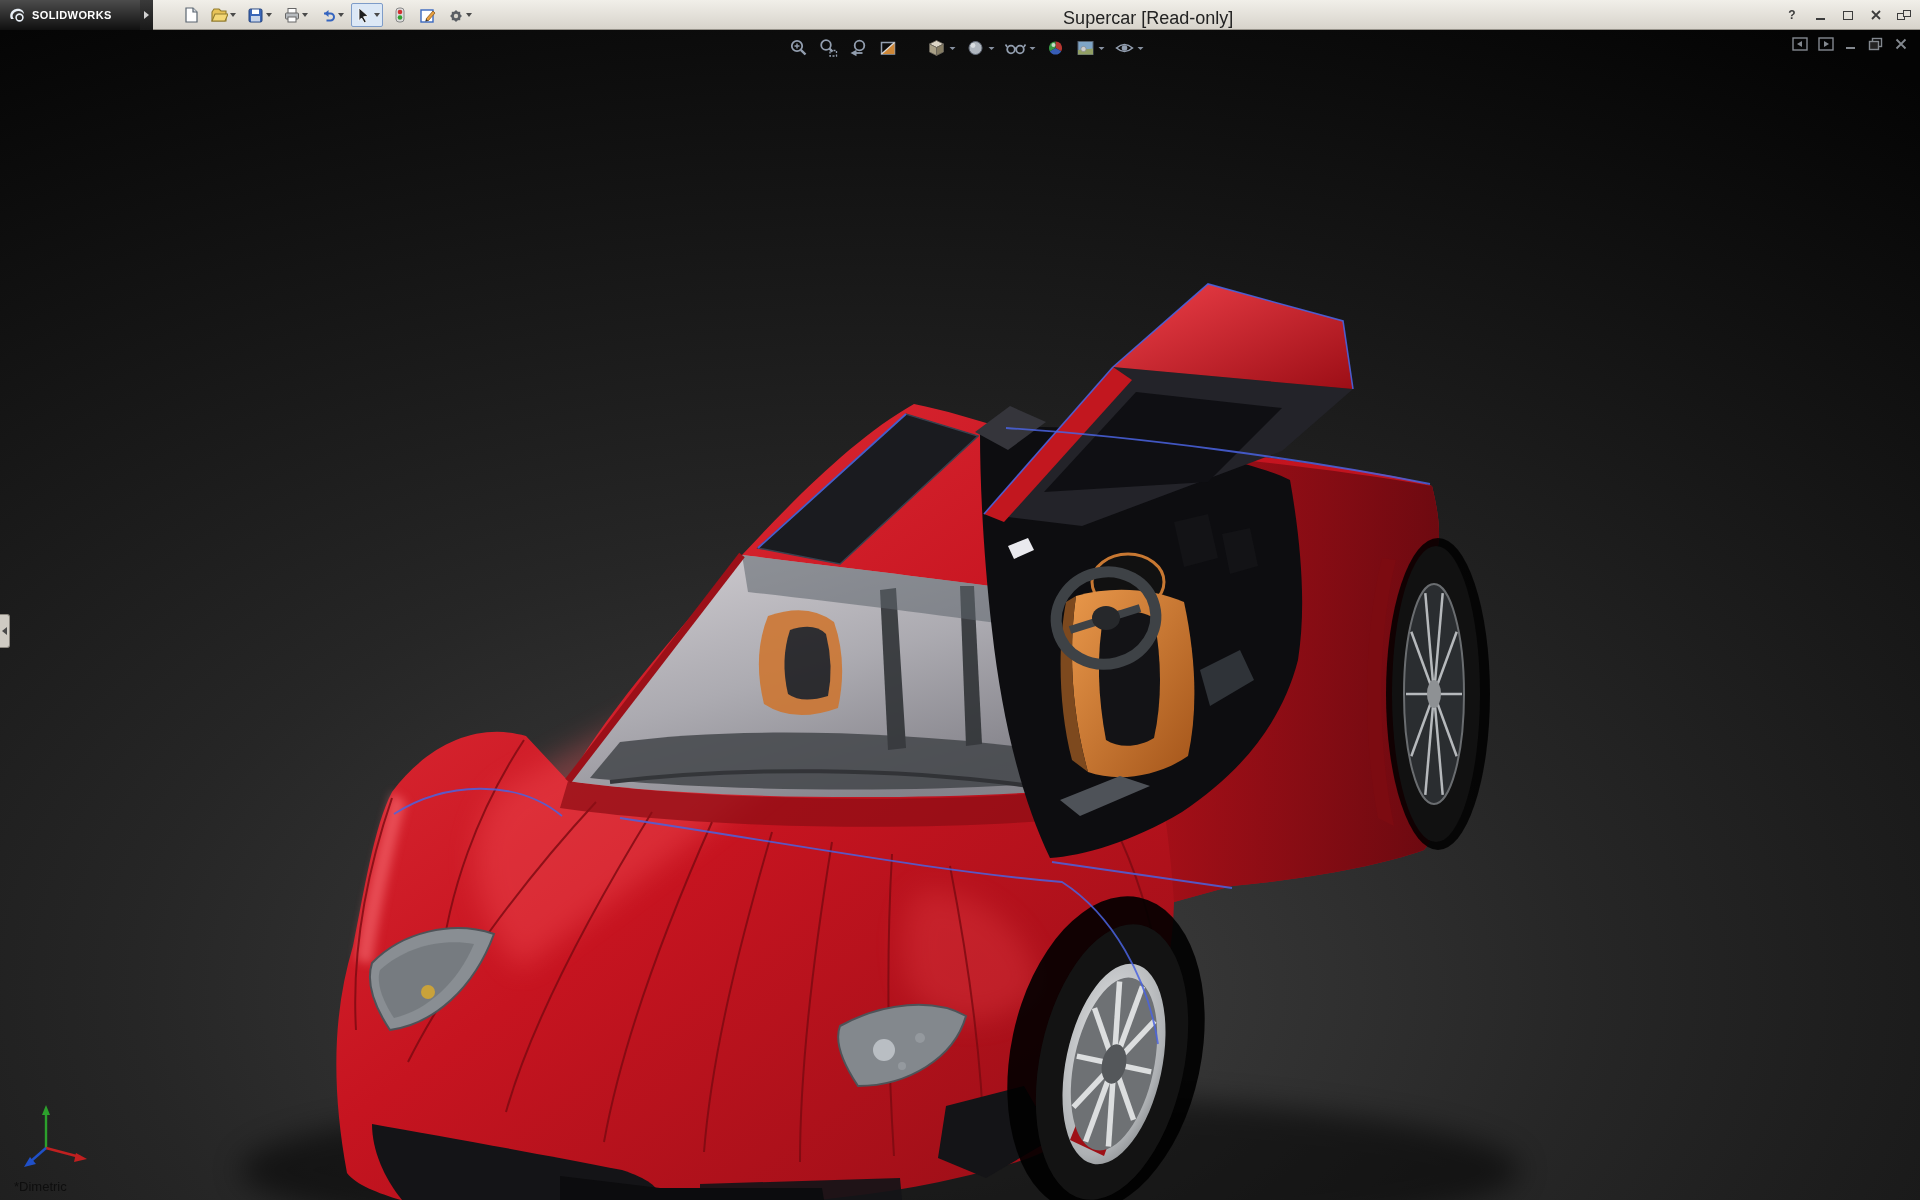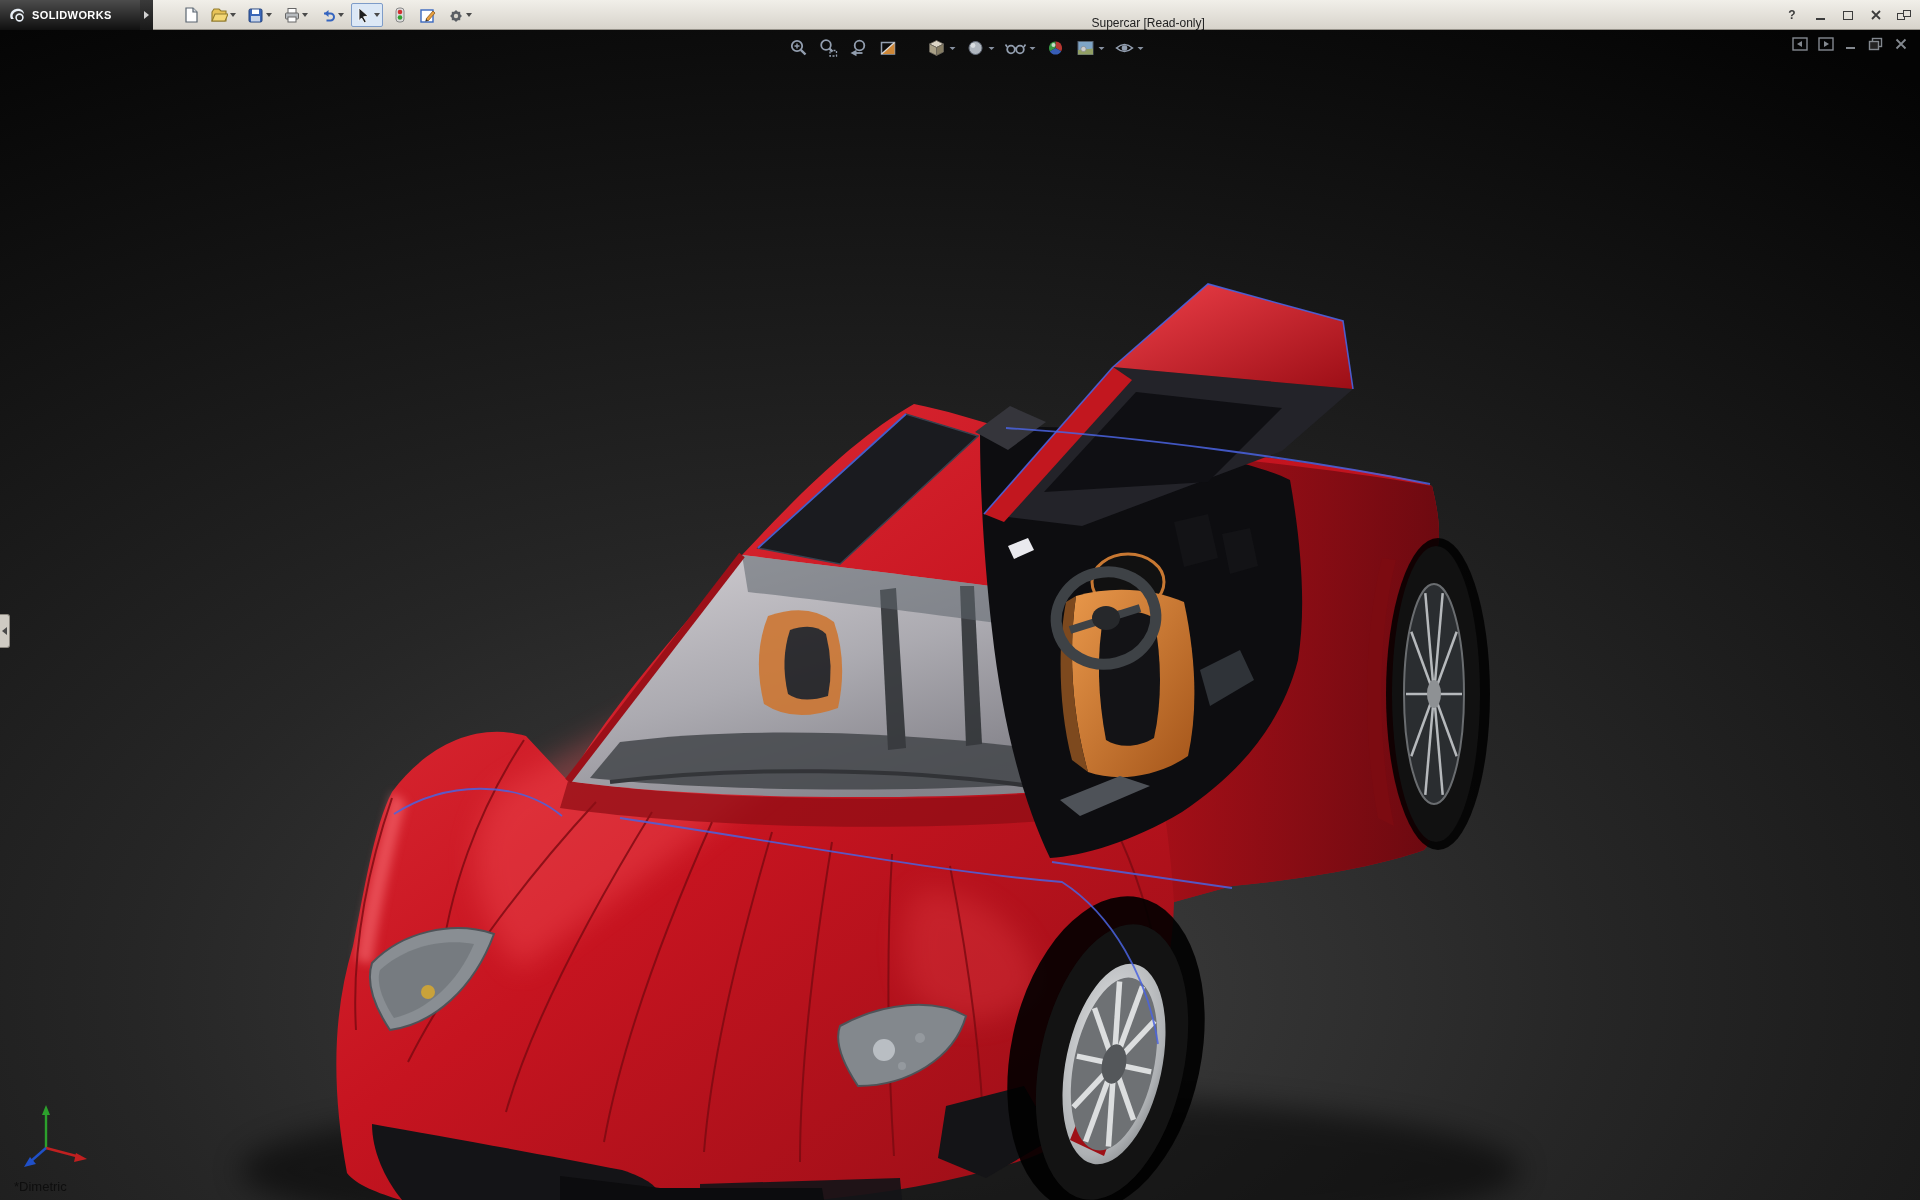--- a/index.html
+++ b/index.html
@@ -16,21 +16,21 @@
   .logo-expander{width:13px;height:30px;display:flex;align-items:center;justify-content:center;
     background:linear-gradient(#3a3a3a,#181818);cursor:pointer}
   .logo-expander i{width:0;height:0;border-top:4px solid transparent;border-bottom:4px solid transparent;
     border-left:5px solid #cfcfcf}
   .tb-tools{display:flex;align-items:center;margin-left:26px;gap:4px}
   .tb-btn{display:flex;align-items:center;height:24px;padding:1px 2px;background:transparent;
     border:1px solid transparent;border-radius:2px;cursor:pointer}
   .tb-btn.active{border-color:#7e9cc8;background:#dce8f6}
   .caret{width:0;height:0;border-left:3.5px solid transparent;border-right:3.5px solid transparent;
     border-top:4px solid #4a4a4a;margin-left:2px}
-  .title{position:absolute;left:59.8%;transform:translateX(-50%);top:16px;font-size:12px;color:#222;
+  .title{position:absolute;left:59.8%;transform:translateX(-50%);top:8px;font-size:18px;color:#222;
     white-space:nowrap}
   .win-ctrls{position:absolute;right:8px;top:0;height:30px;display:flex;align-items:center;gap:12px}
   .win-btn{min-width:16px;height:18px;display:flex;align-items:center;justify-content:center;
     color:#3c3c3c;font-size:12px;font-weight:bold;cursor:pointer}
   .min-glyph{width:9px;height:2px;background:#3c3c3c;margin-top:8px}
   .max-glyph{width:10px;height:9px;border:1.5px solid #3c3c3c}
   .dbl-glyph{position:relative;width:14px;height:10px}
   .dbl-glyph b,.dbl-glyph i{position:absolute;width:8px;height:7px;border:1.5px solid #3c3c3c;background:#e4e1da}
   .dbl-glyph b{left:0;top:3px}.dbl-glyph i{right:0;top:0}
 

